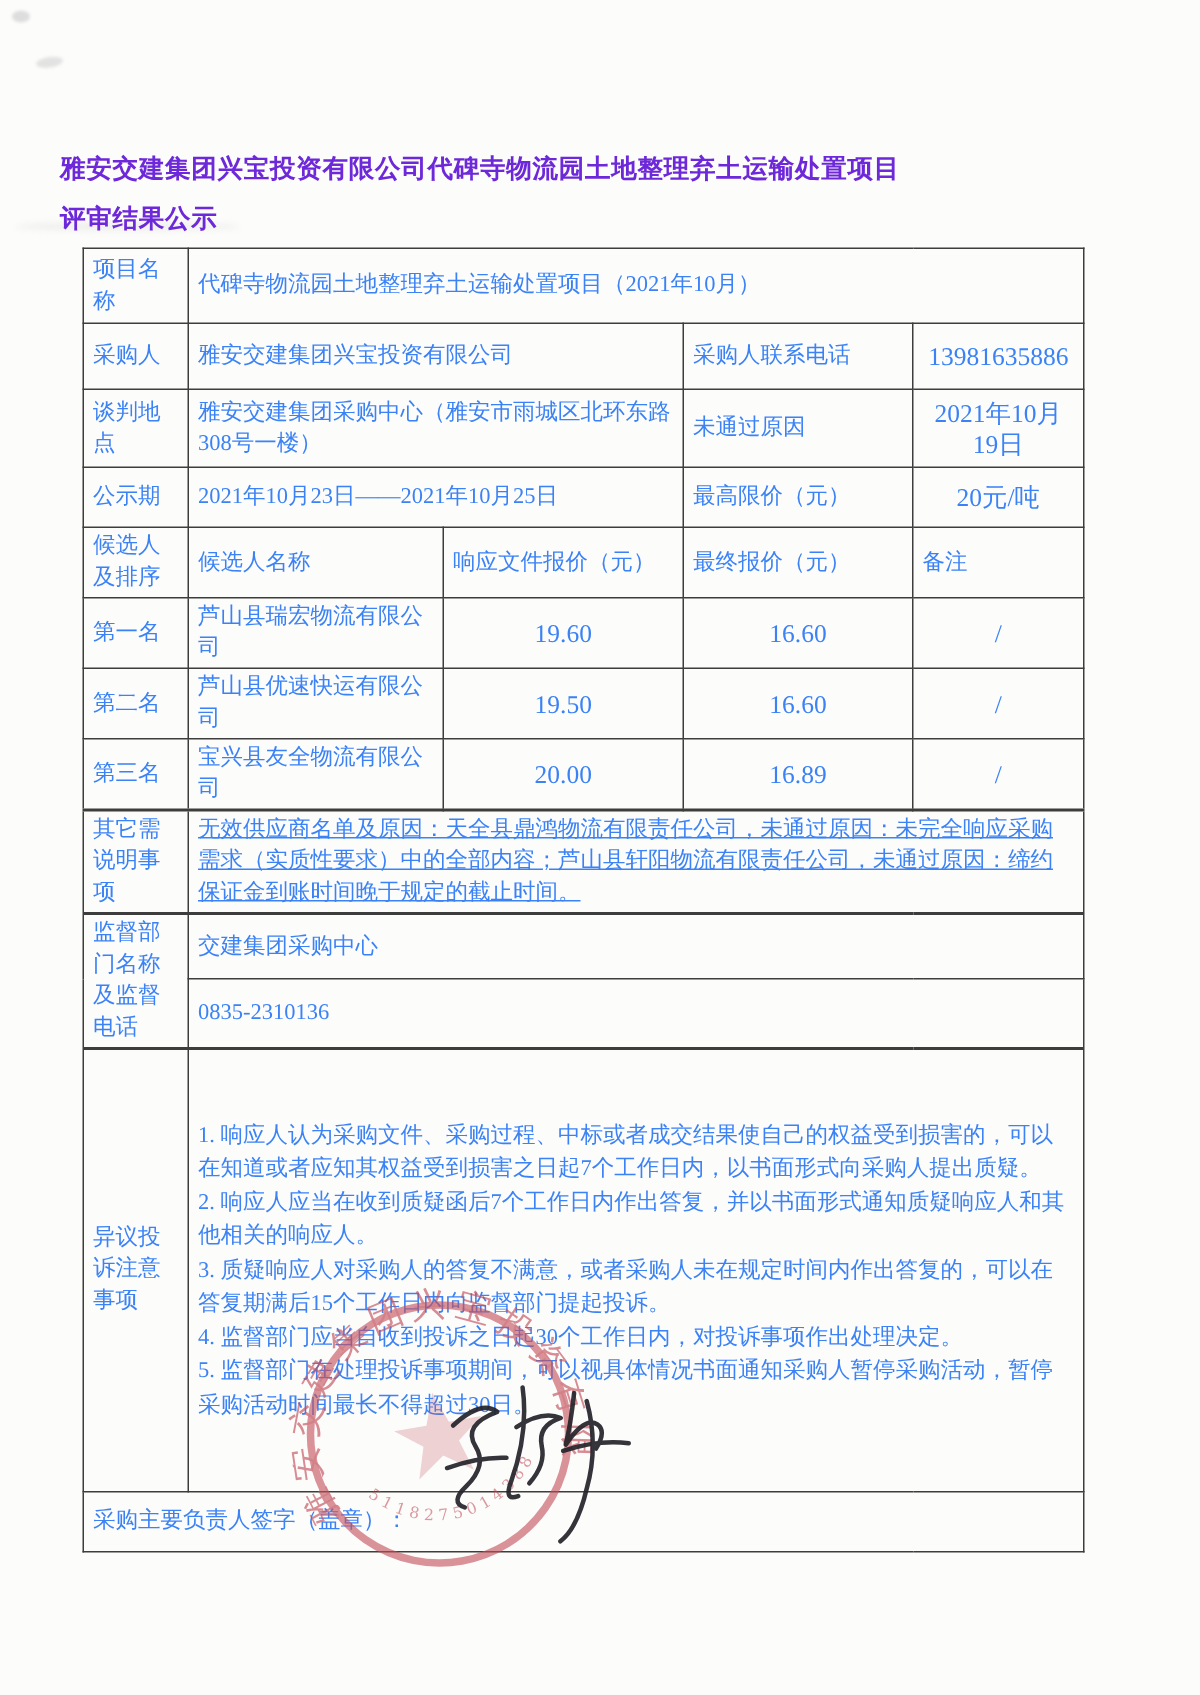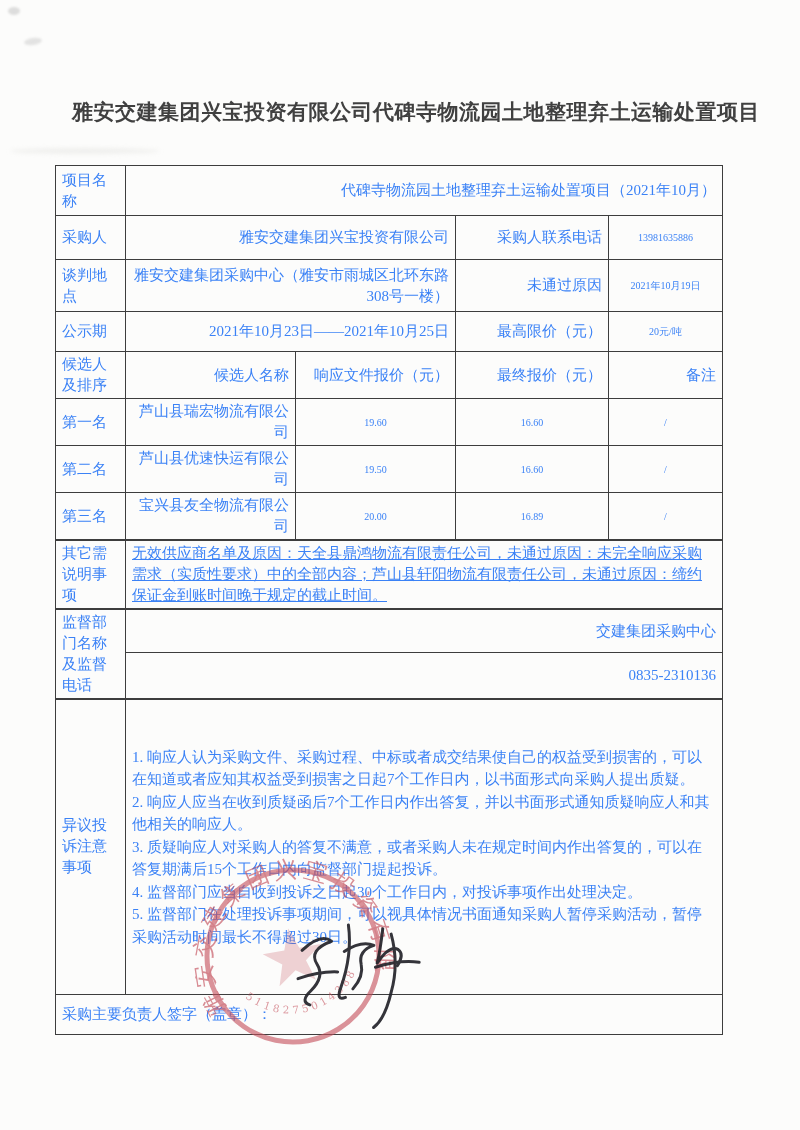--- a/index.html
+++ b/index.html
@@ -14,42 +14,42 @@
   
   .speck1{position:absolute;left:8px;top:7px;width:12px;height:8px;border-radius:50%;
     background:#b9b9b9;opacity:.45;filter:blur(1px);}
   .speck2{position:absolute;left:24px;top:38px;width:18px;height:7px;border-radius:50%;
     background:#bdbdbd;opacity:.4;transform:rotate(-8deg);filter:blur(1.2px);}
   .smudge{position:absolute;left:10px;top:148px;width:150px;height:6px;border-radius:50%;
     background:#e3e3e0;opacity:.5;filter:blur(2px);}
 
   .doc-title{
     position:absolute;left:40px;top:96px;width:720px;
-    text-align:right;font-weight:bold;font-size:21px;line-height:33px;
-    color:#404040;letter-spacing:.5px;
+    text-align:left;font-weight:bold;font-size:17px;line-height:33px;
+    color:#6d28d9;letter-spacing:.5px;
   }
 
   table.main{
     position:absolute;left:55px;top:165px;width:667px;
     border-collapse:collapse;table-layout:fixed;
     font-size:15px;color:#3b82f6;
   }
   table.main td,table.main th{
     border:1.6px solid #3d3d3d;
     padding:2px 6px;
     vertical-align:middle;
     font-weight:normal;
     line-height:21px;
     overflow:hidden;
   }
   td.lbl{padding-left:4px;padding-right:2px;text-align:left;}
   td.lbl-c{padding-left:2px;padding-right:2px;text-align:left;}
-  td.val{text-align:right;}
-  td.ctr{text-align:right;}
-  td.num{text-align:center;font-size:10px;}
+  td.val{text-align:left;}
+  td.ctr{text-align:left;}
+  td.num{text-align:center;font-size:17px;}
   tr.sec td{border-top-width:2.2px;}
   td.notes-text{line-height:22px;text-align:left;padding:4px 8px;text-decoration:underline;}
   td.obj-cell{padding:6px 8px;}
   .obj-item{line-height:22.5px;text-align:left;}
   td.sign-cell{padding-left:6px;font-size:15px;margin-left:23px;}
 
   .seal{
     position:absolute;left:193px;top:856px;width:200px;height:200px;
     z-index:5;opacity:.72;transform:rotate(-10deg);
     pointer-events:none;
@@ -62,20 +62,21 @@
 </style>
 </head>
 <body>
 
 <div class="speck1"></div>
 <div class="speck2"></div>
 <div class="smudge"></div>
 
 <div class="doc-title">
   <div>雅安交建集团兴宝投资有限公司代碑寺物流园土地整理弃土运输处置项目</div>
+  <div>评审结果公示</div>
 </div>
 
 <table class="main">
   <colgroup>
     <col style="width:70px">
       <col style="width:170px">
       <col style="width:160px">
     <col style="width:153px">
       <col style="width:114px">
   </colgroup>

